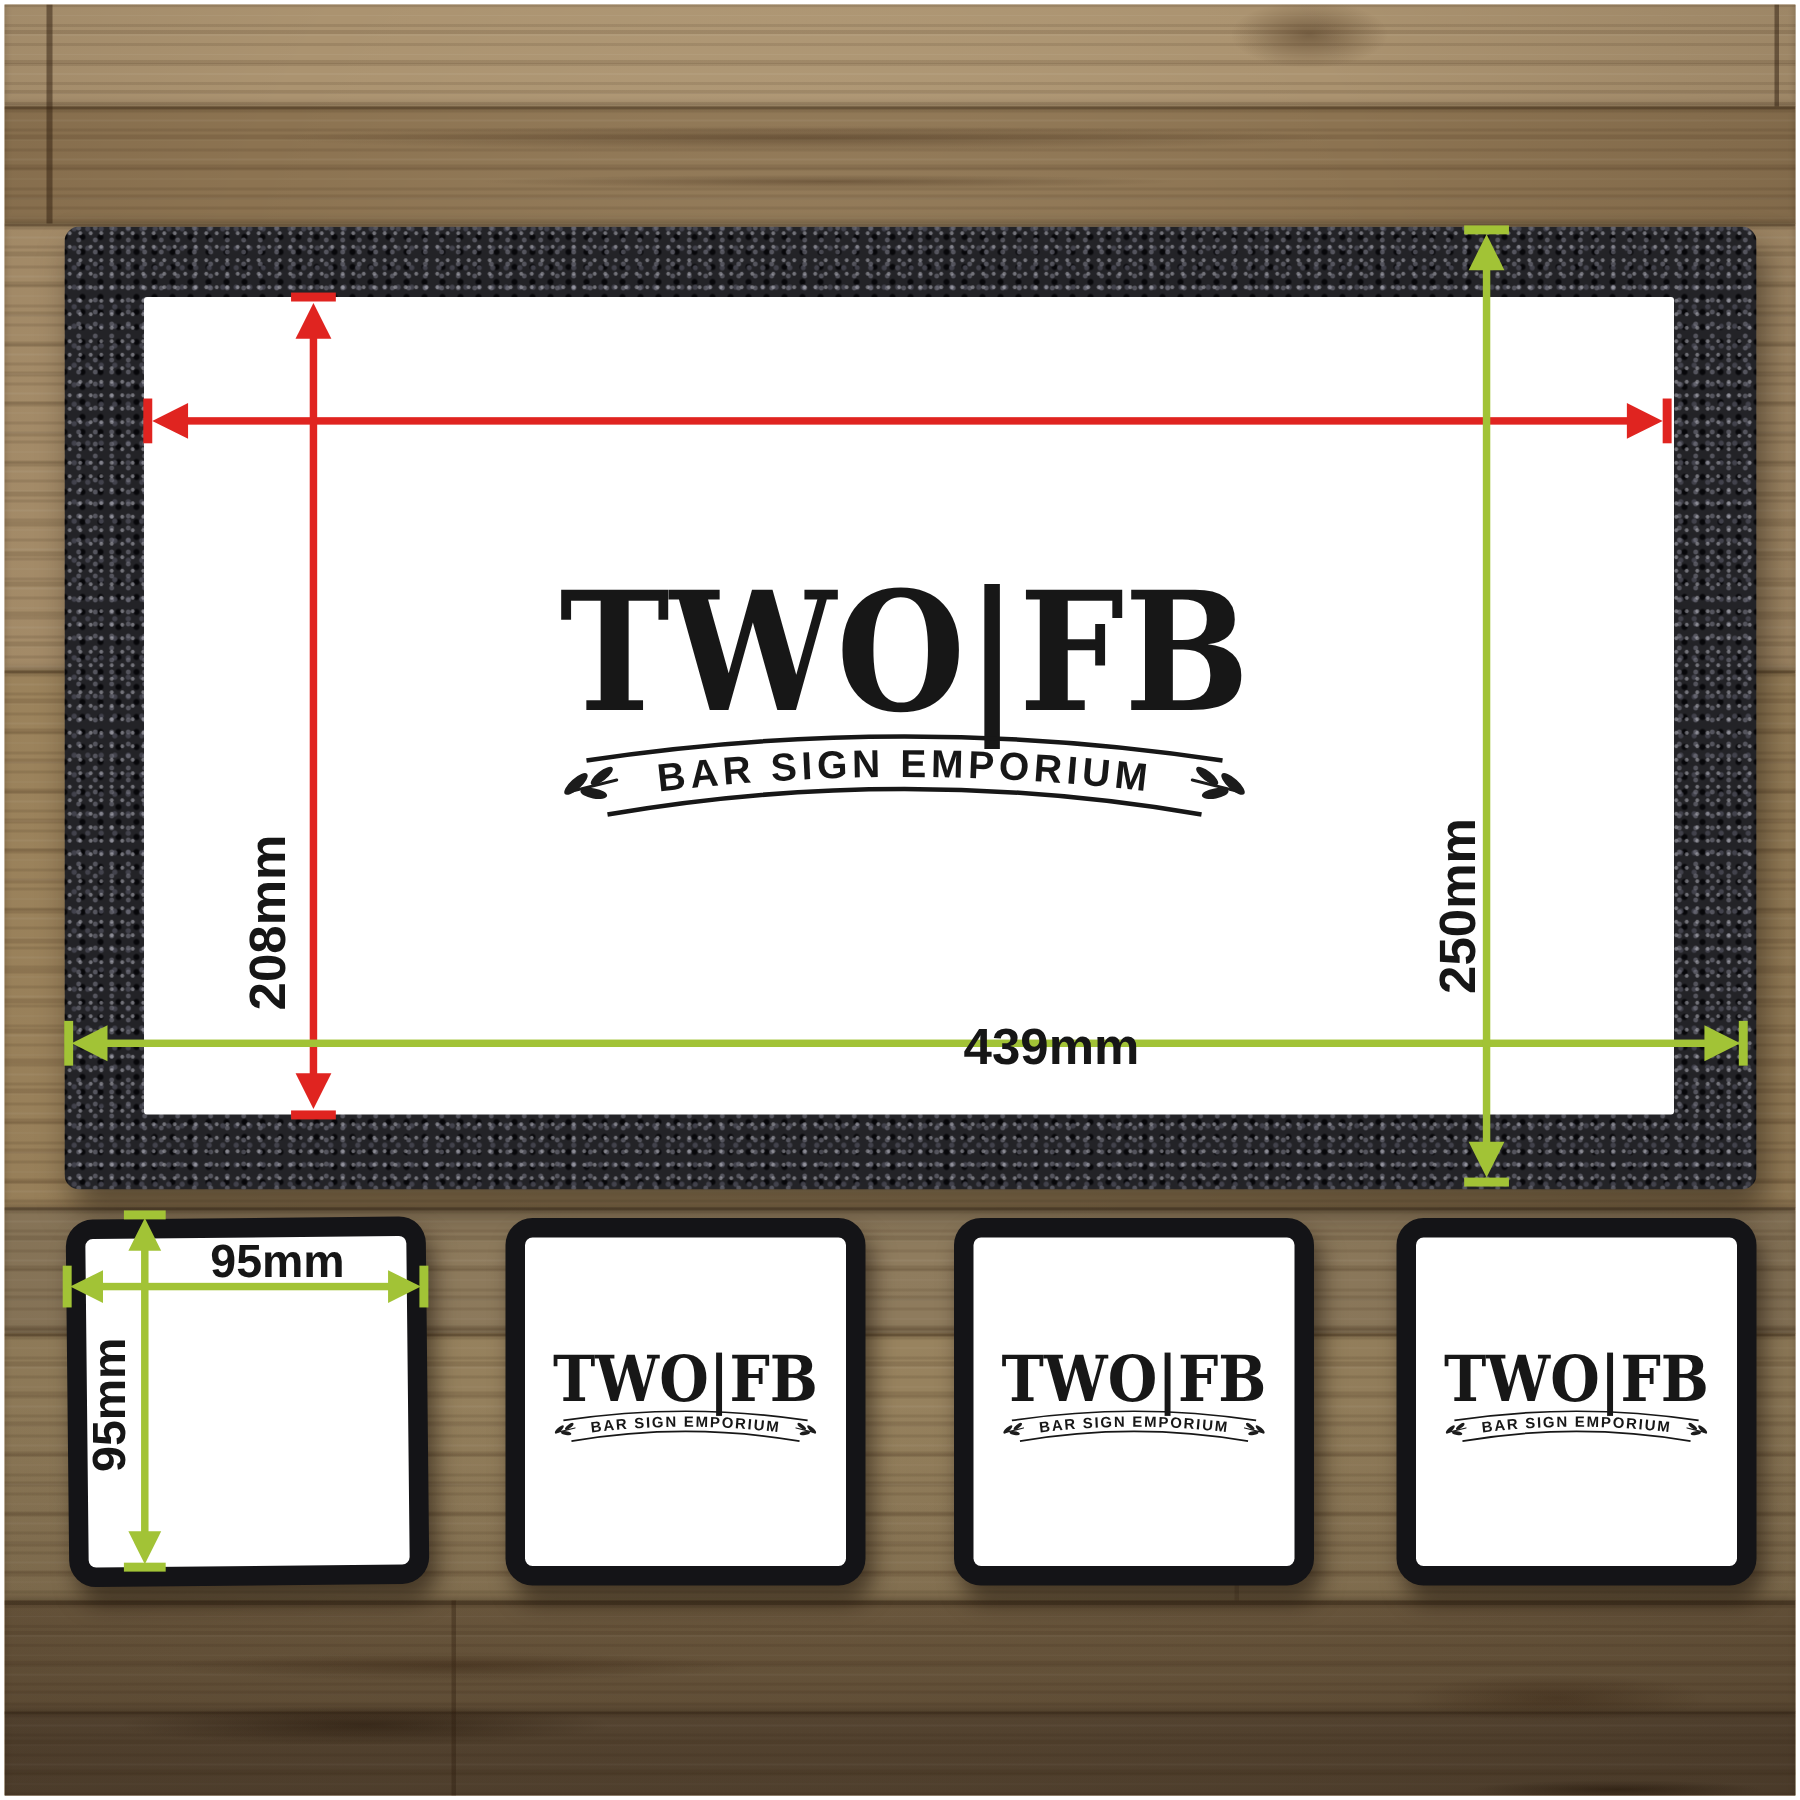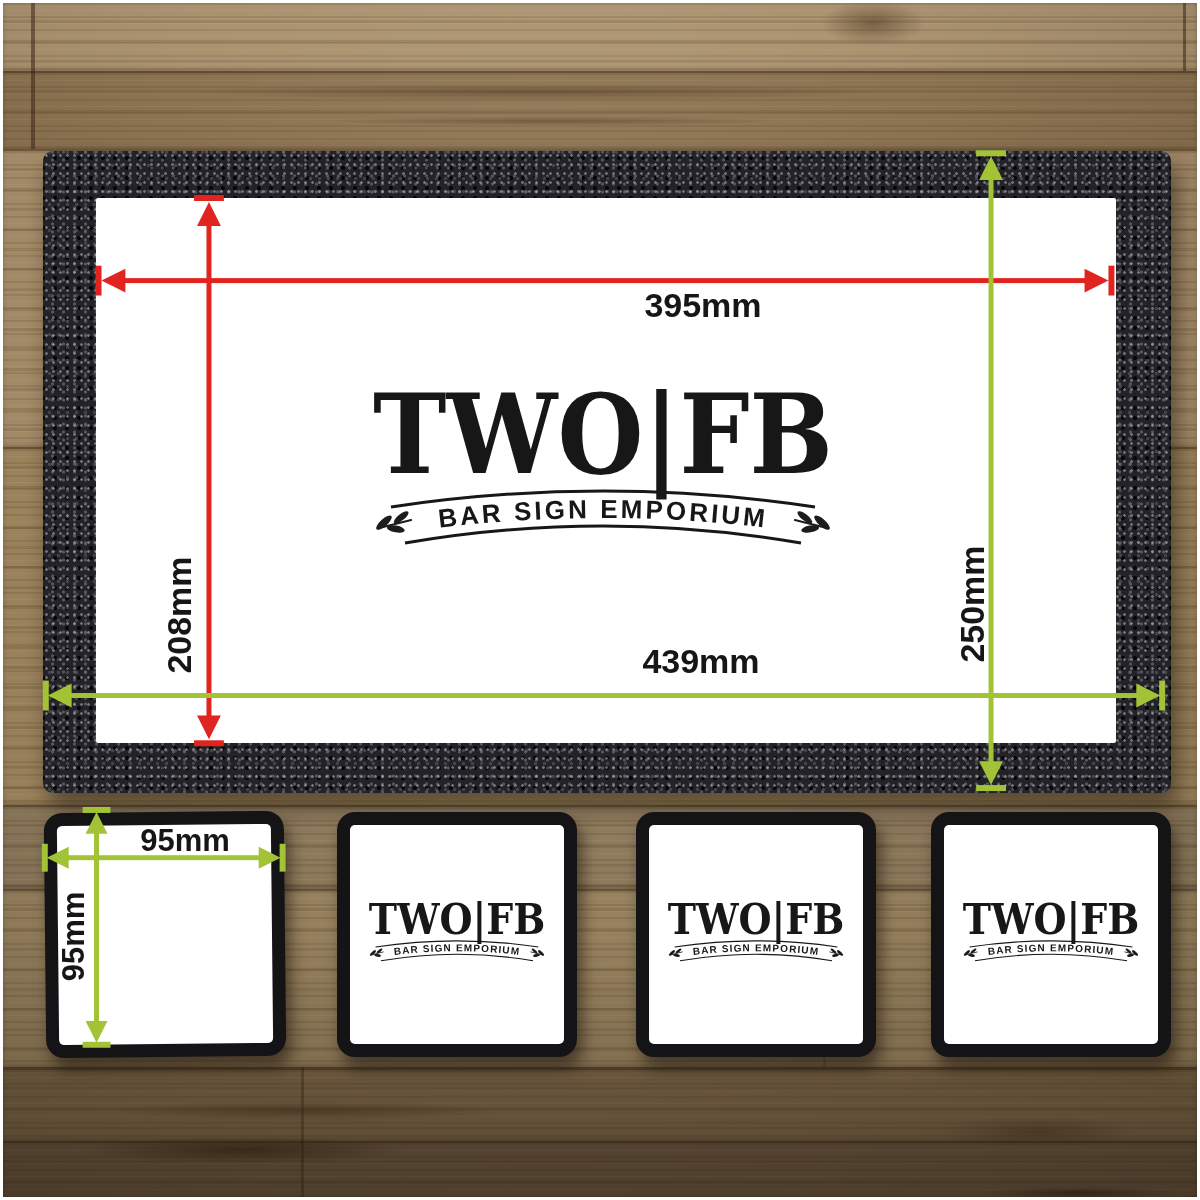--- a/index.html
+++ b/index.html
@@ -275,20 +275,19 @@
     </g>
     <g fill="#a2c336">
       <rect x="80" y="808" width="28" height="6"></rect>
       <rect x="80" y="1044" width="28" height="6"></rect>
       <rect x="91.5" y="830" width="5" height="198"></rect>
       <polygon points="94,813 83,835 105,835"></polygon>
       <polygon points="94,1045 83,1023 105,1023"></polygon>
     </g>
   </svg>
 
-  <div class="dim-label" style="left:560px;top:284px;width:280px;">395mm</div>
   <div class="dim-label rot" style="left:96px;top:594px;width:160px;">208mm</div>
-  <div class="dim-label" style="left:558px;top:640px;width:280px;">439mm</div>
+  <div class="dim-label" style="left:558px;top:677px;width:280px;">439mm</div>
   <div class="dim-label rot" style="left:889px;top:583px;width:160px;">250mm</div>
   <div class="dim-label small" style="left:102px;top:821px;width:160px;">95mm</div>
   <div class="dim-label small rot" style="left:-10px;top:917px;width:160px;">95mm</div>
 
 </div>
 
 </body></html>

